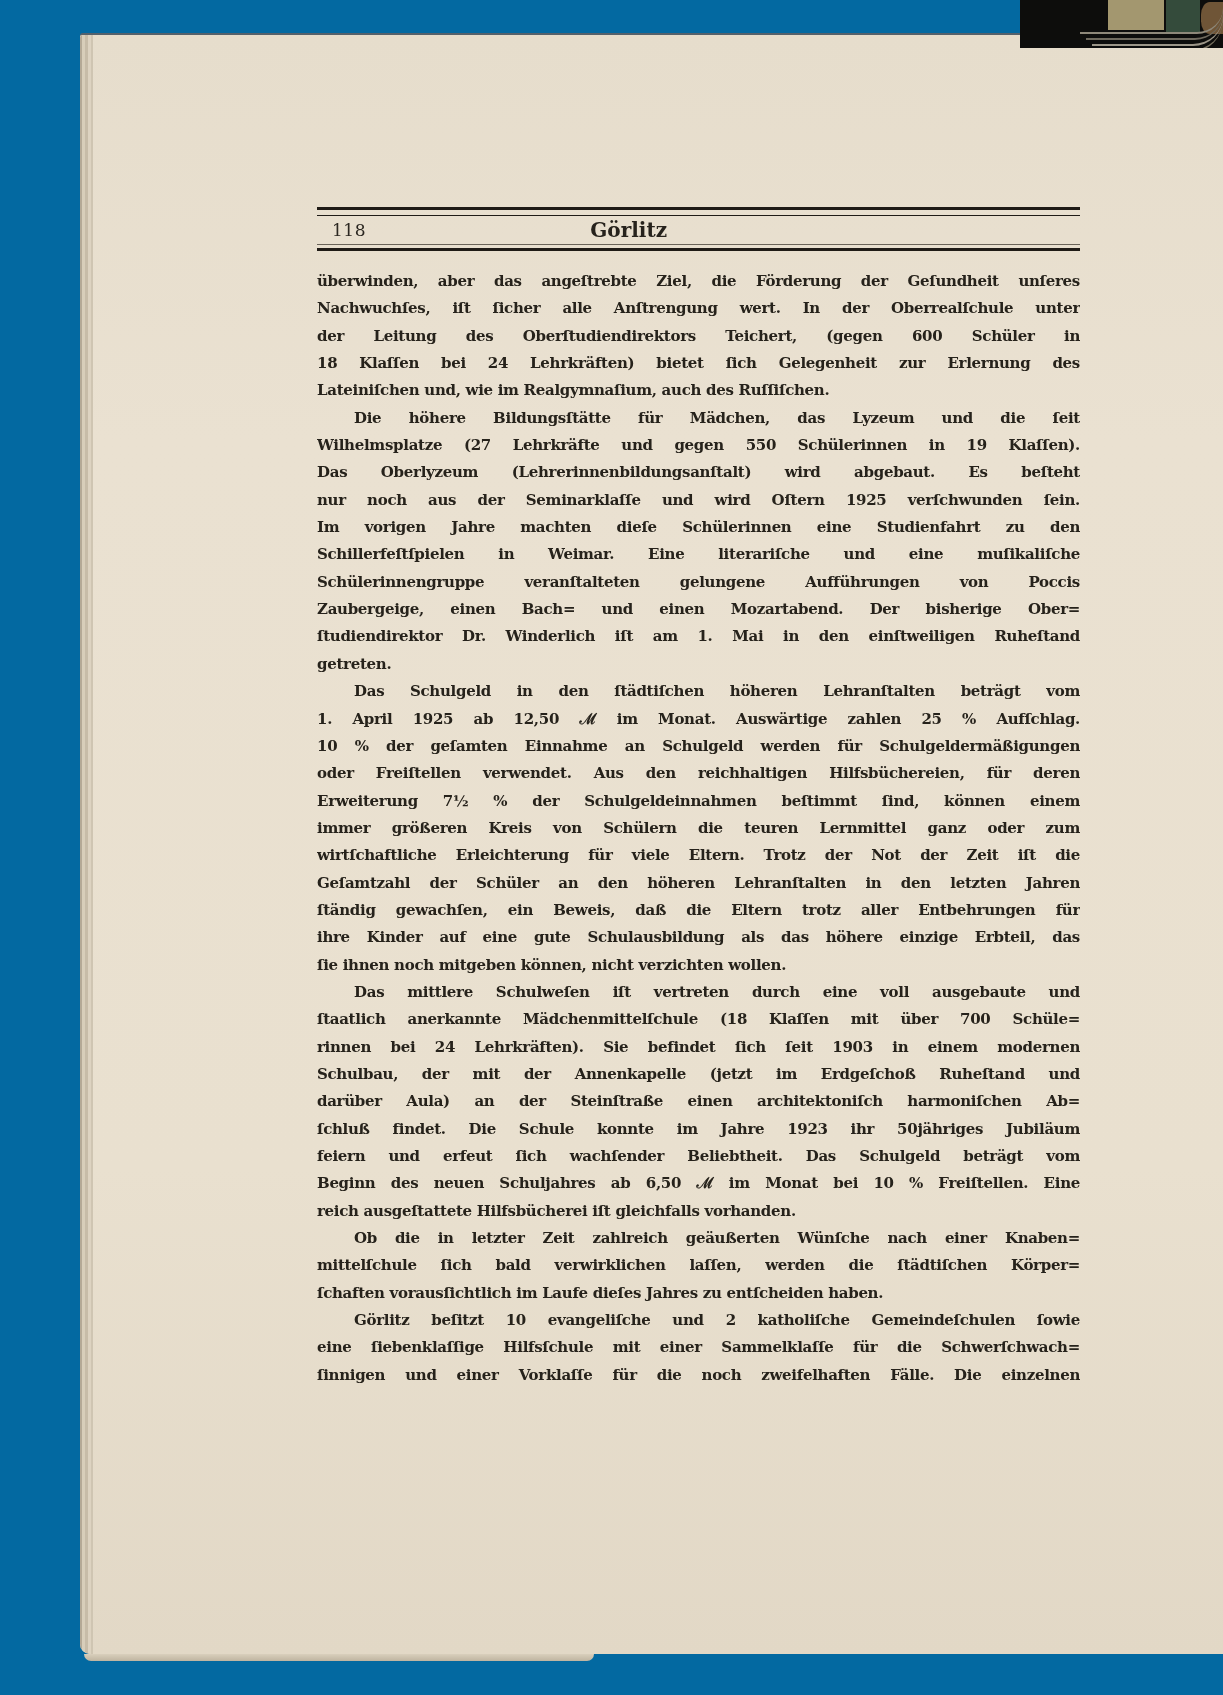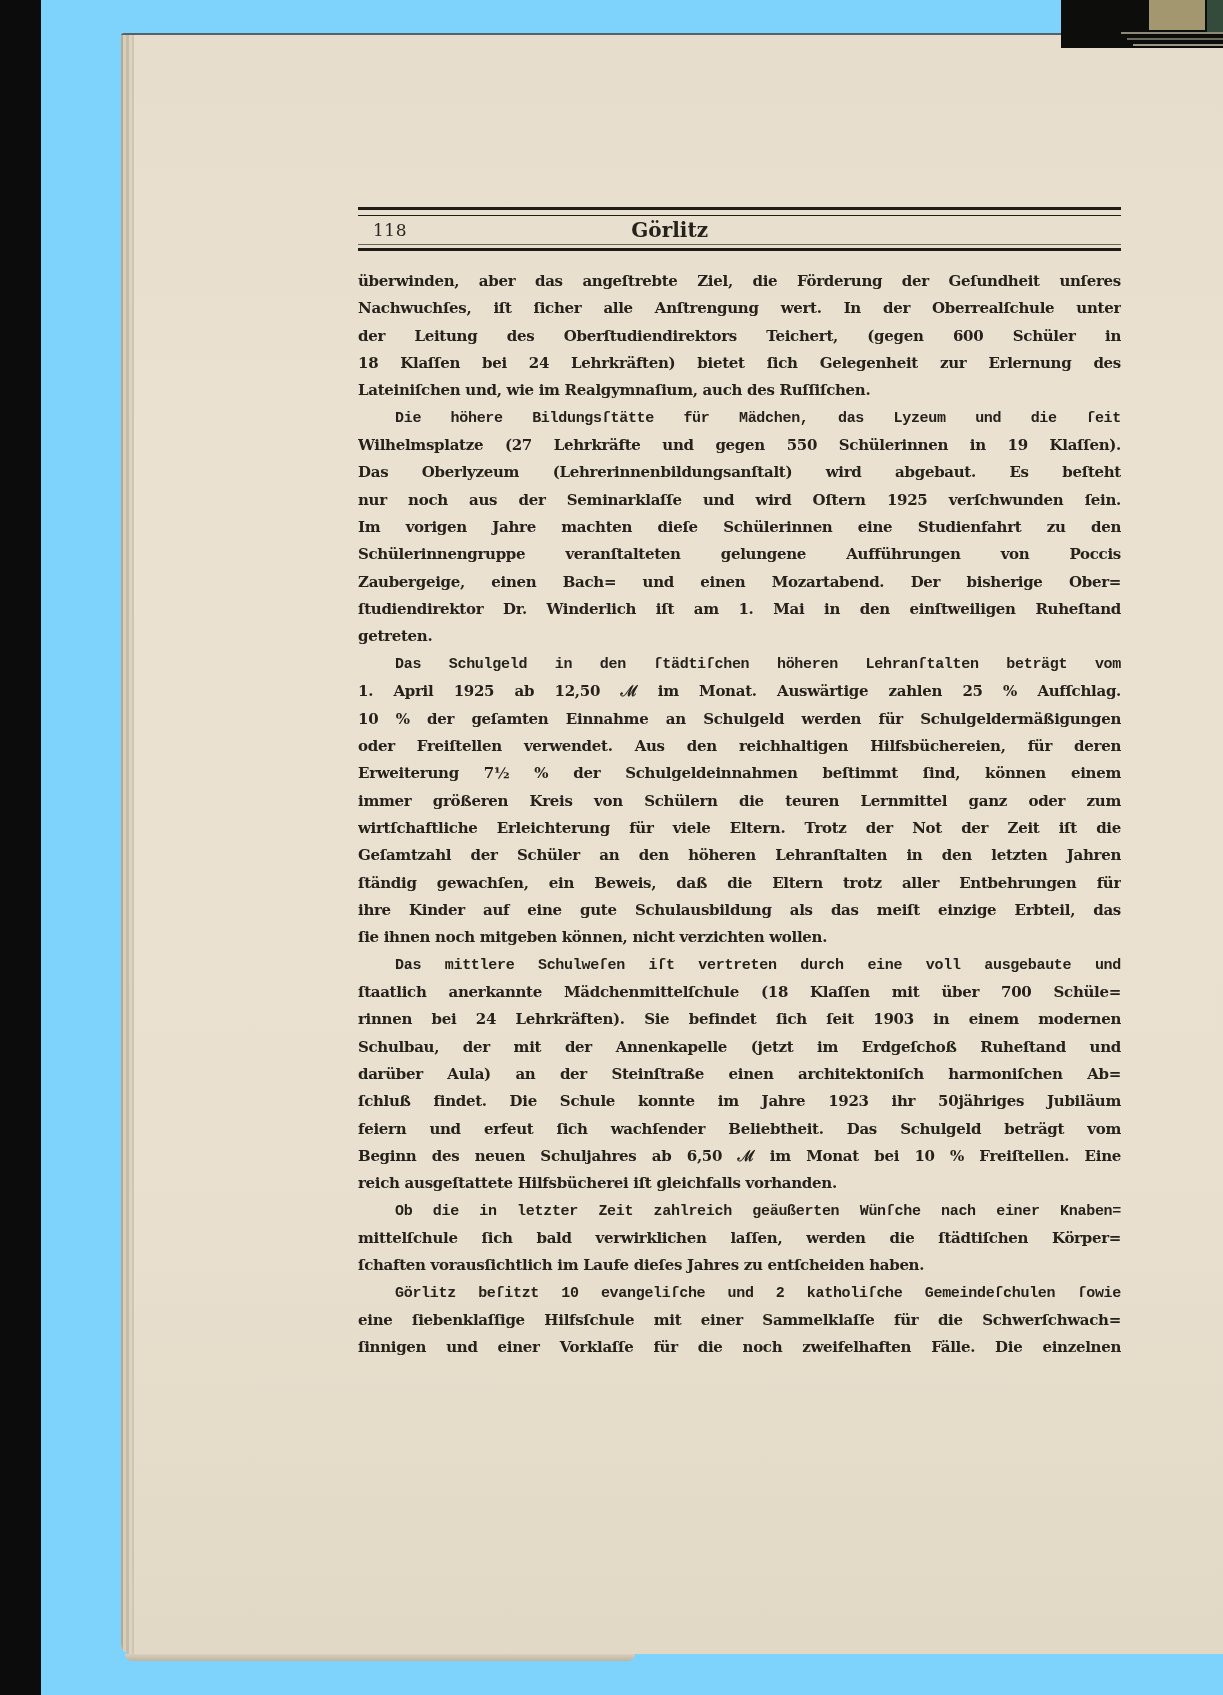--- a/index.html
+++ b/index.html
@@ -3,21 +3,21 @@
 <meta charset="utf-8">
 <style>
   html, body { margin: 0; padding: 0; }
   body {
     width: 1223px; height: 1695px;
     background: #0c0c0c;
     font-family: "DejaVu Serif", "Liberation Serif", serif;
     position: relative;
     overflow: hidden;
   }
-  .canvas { position: absolute; inset: 0; background: #7dd3fc; margin-left: 41px; }
+  .canvas { position: absolute; inset: 0; background: #0369a1; }
 
   
   .book-photo {
     position: absolute; left: 1020px; top: 0; width: 203px; height: 48px;
     background: #0d0d0c; overflow: hidden; z-index: 3;
   }
   .bp-tan   { position: absolute; left: 88px;  top: 0; width: 56px; height: 30px; background: #a3976f; }
   .bp-green { position: absolute; left: 146px; top: 0; width: 34px; height: 33px; background: #344b3b; }
   .bp-brown { position: absolute; left: 181px; top: 2px; width: 22px; height: 32px; background: #6f5537; border-radius: 40% 0 0 40%; }
   .bp-curve { position: absolute; border-bottom: 2px solid #8e887a; border-radius: 0 0 70px 0; }
@@ -67,21 +67,21 @@
     position: absolute; left: 237px; top: 233px; width: 763px;
     font-weight: bold; font-size: 15px; color: #26221b;
     letter-spacing: -0.3px;
   }
   .line {
     height: 27.35px; line-height: 27.35px;
     text-align: justify; text-align-last: justify;
     overflow: hidden;
   }
   .line.flush  { text-align-last: left; }
-  .line.indent { text-indent: 37px; font-family: Liberation Mono, monospace; }
+  .line.indent { text-indent: 37px; }
 </style>
 </head>
 <body>
 
 <div class="canvas">
 
   <div class="book-photo">
     <div class="bp-tan"></div>
     <div class="bp-green"></div>
     <div class="bp-brown"></div>
@@ -106,34 +106,35 @@
         <div class="line">überwinden, aber das angeſtrebte Ziel, die Förderung der Geſundheit unſeres</div>
         <div class="line">Nachwuchſes, iſt ſicher alle Anſtrengung wert. In der Oberrealſchule unter</div>
         <div class="line">der Leitung des Oberſtudiendirektors Teichert, (gegen 600 Schüler in</div>
         <div class="line">18 Klaſſen bei 24 Lehrkräften) bietet ſich Gelegenheit zur Erlernung des</div>
         <div class="line flush">Lateiniſchen und, wie im Realgymnaſium, auch des Ruſſiſchen.</div>
         <div class="line indent">Die höhere Bildungsſtätte für Mädchen, das Lyzeum und die ſeit</div>
         <div class="line">Wilhelmsplatze (27 Lehrkräfte und gegen 550 Schülerinnen in 19 Klaſſen).</div>
         <div class="line">Das Oberlyzeum (Lehrerinnenbildungsanſtalt) wird abgebaut. Es beſteht</div>
         <div class="line">nur noch aus der Seminarklaſſe und wird Oſtern 1925 verſchwunden ſein.</div>
         <div class="line">Im vorigen Jahre machten dieſe Schülerinnen eine Studienfahrt zu den</div>
+        <div class="line">Schillerfeſtſpielen in Weimar. Eine literariſche und eine muſikaliſche</div>
         <div class="line">Schülerinnengruppe veranſtalteten gelungene Aufführungen von Poccis</div>
         <div class="line">Zaubergeige, einen Bach= und einen Mozartabend. Der bisherige Ober=</div>
         <div class="line">ſtudiendirektor Dr. Winderlich iſt am 1. Mai in den einſtweiligen Ruheſtand</div>
         <div class="line flush">getreten.</div>
         <div class="line indent">Das Schulgeld in den ſtädtiſchen höheren Lehranſtalten beträgt vom</div>
         <div class="line">1. April 1925 ab 12,50 ℳ im Monat. Auswärtige zahlen 25 % Aufſchlag.</div>
         <div class="line">10 % der geſamten Einnahme an Schulgeld werden für Schulgeldermäßigungen</div>
         <div class="line">oder Freiſtellen verwendet. Aus den reichhaltigen Hilfsbüchereien, für deren</div>
         <div class="line">Erweiterung 7½ % der Schulgeldeinnahmen beſtimmt ſind, können einem</div>
         <div class="line">immer größeren Kreis von Schülern die teuren Lernmittel ganz oder zum</div>
         <div class="line">wirtſchaftliche Erleichterung für viele Eltern. Trotz der Not der Zeit iſt die</div>
         <div class="line">Geſamtzahl der Schüler an den höheren Lehranſtalten in den letzten Jahren</div>
         <div class="line">ſtändig gewachſen, ein Beweis, daß die Eltern trotz aller Entbehrungen für</div>
-        <div class="line">ihre Kinder auf eine gute Schulausbildung als das meiſt einzige Erbteil, das</div>
+        <div class="line">ihre Kinder auf eine gute Schulausbildung als das höhere einzige Erbteil, das</div>
         <div class="line flush">ſie ihnen noch mitgeben können, nicht verzichten wollen.</div>
         <div class="line indent">Das mittlere Schulweſen iſt vertreten durch eine voll ausgebaute und</div>
         <div class="line">ſtaatlich anerkannte Mädchenmittelſchule (18 Klaſſen mit über 700 Schüle=</div>
         <div class="line">rinnen bei 24 Lehrkräften). Sie befindet ſich ſeit 1903 in einem modernen</div>
         <div class="line">Schulbau, der mit der Annenkapelle (jetzt im Erdgeſchoß Ruheſtand und</div>
         <div class="line">darüber Aula) an der Steinſtraße einen architektoniſch harmoniſchen Ab=</div>
         <div class="line">ſchluß findet. Die Schule konnte im Jahre 1923 ihr 50jähriges Jubiläum</div>
         <div class="line">feiern und erfeut ſich wachſender Beliebtheit. Das Schulgeld beträgt vom</div>
         <div class="line">Beginn des neuen Schuljahres ab 6,50 ℳ im Monat bei 10 % Freiſtellen. Eine</div>
         <div class="line flush">reich ausgeſtattete Hilfsbücherei iſt gleichfalls vorhanden.</div>

